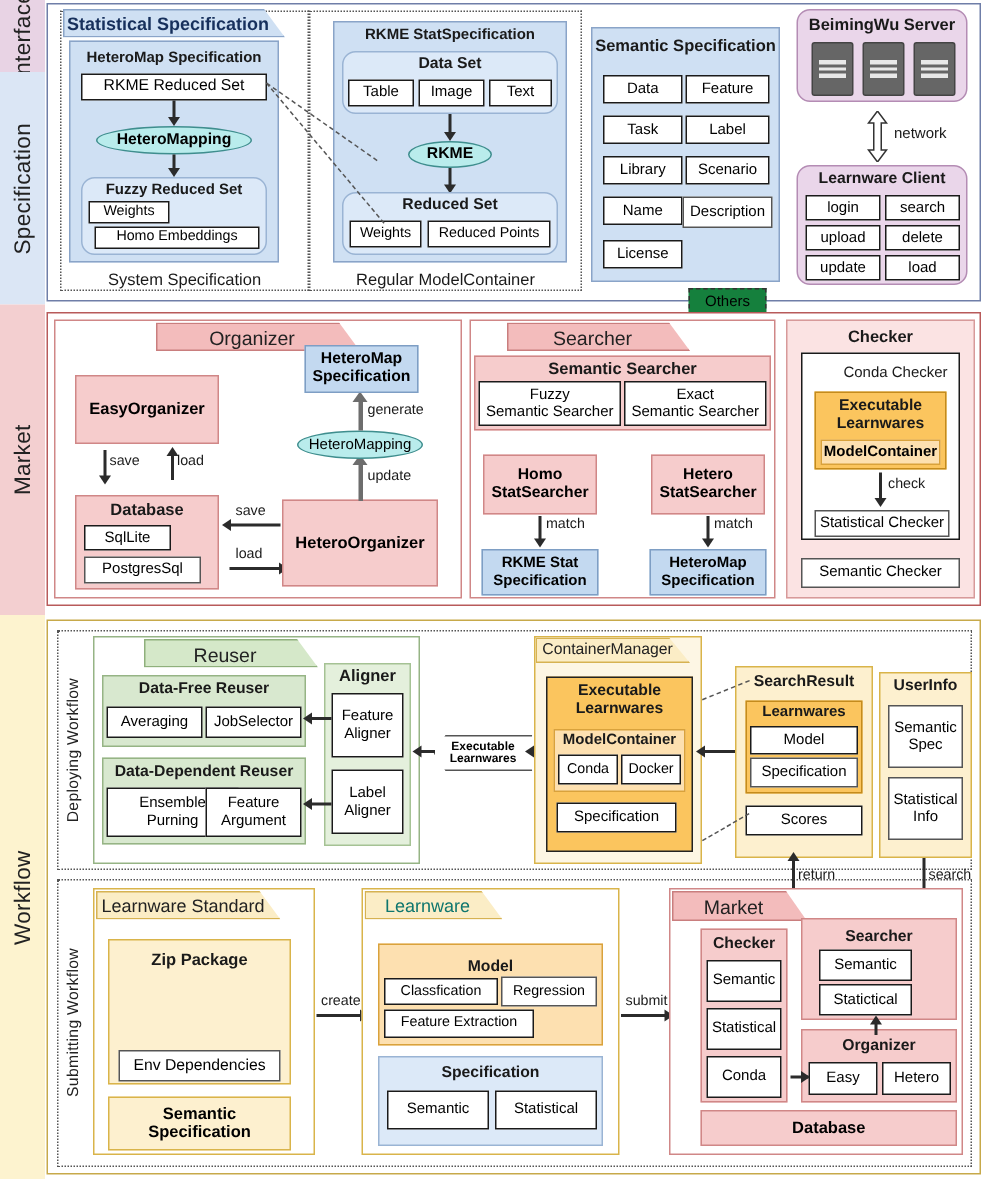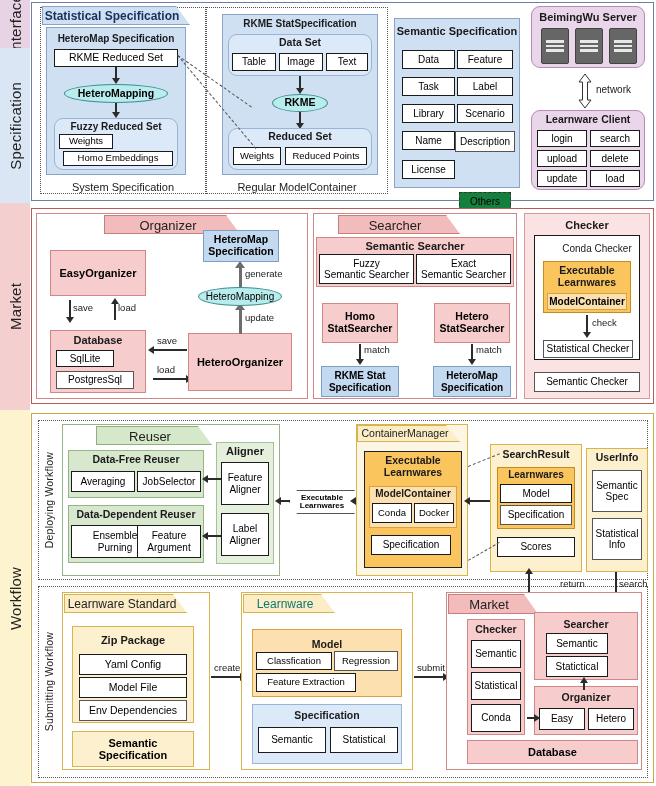--- a/index.html
+++ b/index.html
@@ -336,33 +336,31 @@
 
   <div class="bx amber" style="left:586px;top:448px;width:62px;height:124px;"></div>
   <div class="lbl" style="left:586px;top:452px;width:62px;font-size:10.5px;font-weight:bold;">UserInfo</div>
   <div class="bx white-g" style="left:592px;top:470px;width:50px;height:42px;font-size:10px;white-space:pre-line;">Semantic
 Spec</div>
   <div class="bx white-g" style="left:592px;top:518px;width:50px;height:42px;font-size:10px;white-space:pre-line;">Statistical
 Info</div>
 
   <div class="ar ar-v" style="left:528px;top:572px;height:44px;"></div>
   <div class="head hd-up" style="left:525px;top:568px;"></div>
-  <div class="arlbl" style="left:560px;top:578px;text-align:center;">return</div>
+  <div class="arlbl" style="left:532px;top:578px;text-align:center;">return</div>
   <div class="ar ar-v" style="left:615px;top:572px;height:42px;"></div>
   <div class="head hd-down" style="left:612px;top:612px;"></div>
   <div class="arlbl" style="left:619px;top:578px;">search</div>
 
   <div class="bx" style="left:62px;top:592px;width:148px;height:178px;border:1px solid #d9b44a;background:#fff;"></div>
   <div class="tab tab-amber" style="left:64px;top:594px;width:123px;height:19px;"></div>
   <div class="tab-txt" style="left:64px;top:597px;width:116px;font-size:12px;color:#222;">Learnware Standard</div>
 
   <div class="bx amber" style="left:72px;top:626px;width:122px;height:97px;"></div>
   <div class="lbl" style="left:72px;top:634px;width:122px;font-size:11px;font-weight:bold;">Zip Package</div>
-  <div class="bx white-b" style="left:79px;top:654px;width:108px;height:21px;font-size:10.5px;">Yaml Config</div>
-  <div class="bx white-b" style="left:79px;top:677px;width:108px;height:21px;font-size:10.5px;">Model File</div>
   <div class="bx white-g" style="left:79px;top:700px;width:108px;height:21px;font-size:10.5px;">Env Dependencies</div>
   <div class="bx amber" style="left:72px;top:731px;width:122px;height:36px;font-size:11px;font-weight:bold;white-space:pre-line;">Semantic
 Specification</div>
 
   <div class="ar ar-h" style="left:211px;top:676px;width:30px;"></div>
   <div class="head hd-right" style="left:240px;top:673px;"></div>
   <div class="arlbl" style="left:214px;top:662px;">create</div>
 
   <div class="bx" style="left:241px;top:592px;width:172px;height:178px;border:1px solid #d9b44a;background:#fff;"></div>
   <div class="tab tab-amber" style="left:243px;top:594px;width:92px;height:19px;"></div>

